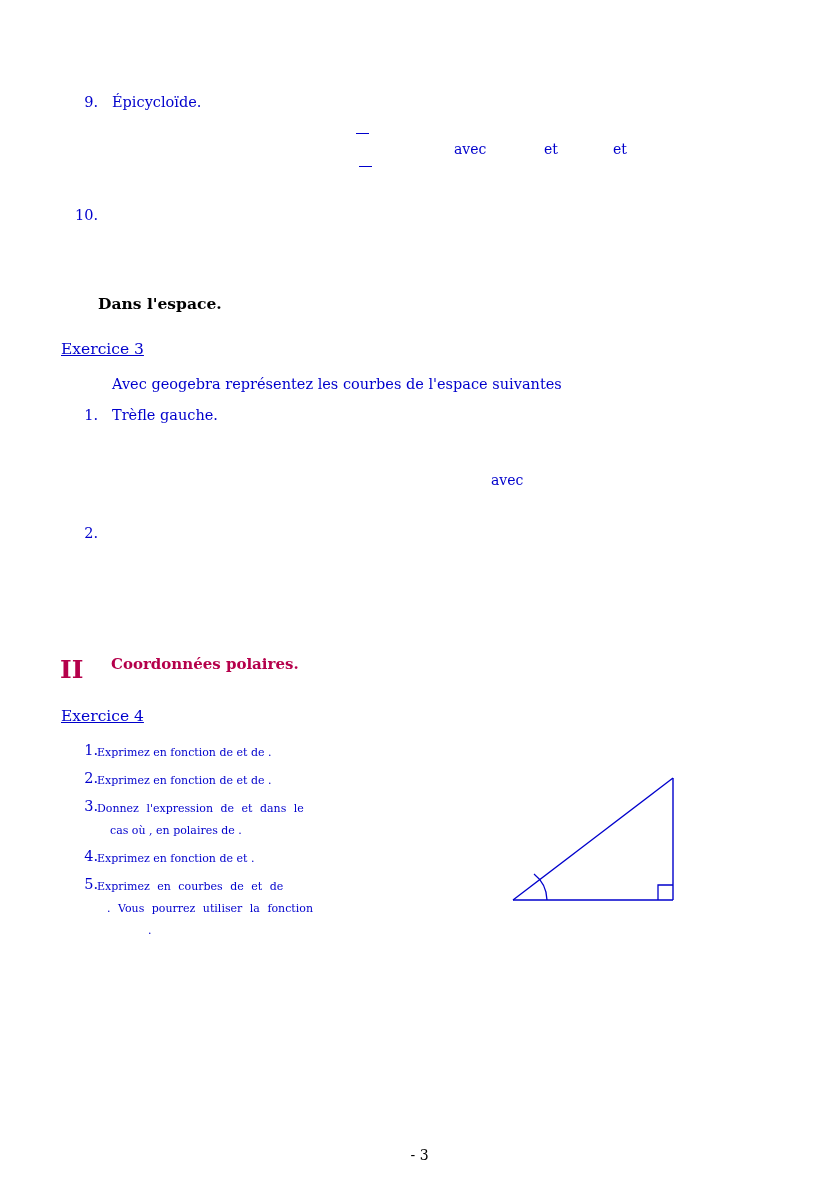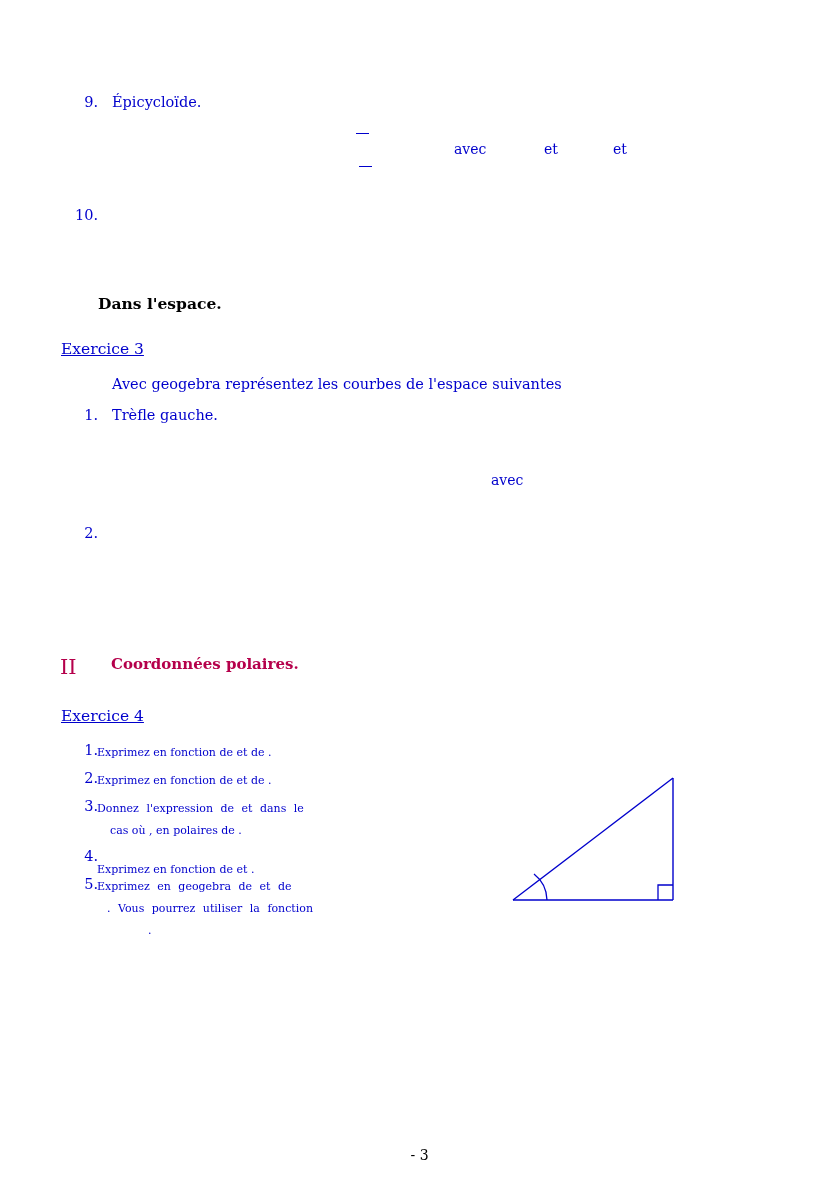--- a/index.html
+++ b/index.html
@@ -60,22 +60,22 @@
   .section-title {
     position: absolute;
     color: #b5004b;
     font-weight: bold;
     font-size: 15px;
     white-space: nowrap;
   }
   .section-num {
     position: absolute;
     color: #b5004b;
-    font-weight: normal;
-    font-size: 21px;
+    font-weight: bold;
+    font-size: 25px;
     white-space: nowrap;
   }
   .exo {
     position: absolute;
     color: #0000cc;
     font-size: 15.5px;
     text-decoration: underline;
     white-space: nowrap;
   }
   .intro {
@@ -151,24 +151,24 @@
   <div class="just" style="left:97px; top:742px; width:320px;">Exprimez    en fonction de     et de  .</div>
 
   <div class="num" style="left:68px; top:770px; width:30px;">2.</div>
   <div class="just" style="left:97px; top:770px; width:320px;">Exprimez    en fonction de     et de  .</div>
 
   <div class="num" style="left:68px; top:798px; width:30px;">3.</div>
   <div class="just wide" style="left:97px; top:798px; width:312px;">Donnez l'expression de    et    dans le</div>
   <div class="just" style="left:110px; top:820px; width:312px;">cas où        , en polaires de   .</div>
 
   <div class="num" style="left:68px; top:848px; width:30px;">4.</div>
-  <div class="just" style="left:97px; top:848px; width:320px;margin-top:11px;">Exprimez    en fonction de    et   .</div>
+  <div class="just" style="left:97px; top:848px; width:320px;">Exprimez    en fonction de    et   .</div>
 
   <div class="num" style="left:68px; top:876px; width:30px;">5.</div>
-  <div class="just wide" style="left:97px; top:876px; width:312px;">Exprimez    en geogebra  de     et  de</div>
+  <div class="just wide" style="left:97px; top:876px; width:312px;">Exprimez    en courbes  de     et  de</div>
   <div class="just wide" style="left:107px; top:898px; width:302px;">.  Vous  pourrez  utiliser  la  fonction</div>
   <div class="just" style="left:148px; top:920px; width:260px;">.</div>
 
   <div class="figure" style="left:505px; top:770px; width:180px; height:140px;">
     <svg width="180" height="140" viewBox="0 0 180 140">
 
       <line x1="8" y1="130" x2="168" y2="8" stroke="#0000cc" stroke-width="1.4"></line>
 
       <line x1="8" y1="130" x2="168" y2="130" stroke="#0000cc" stroke-width="1.4"></line>
 

